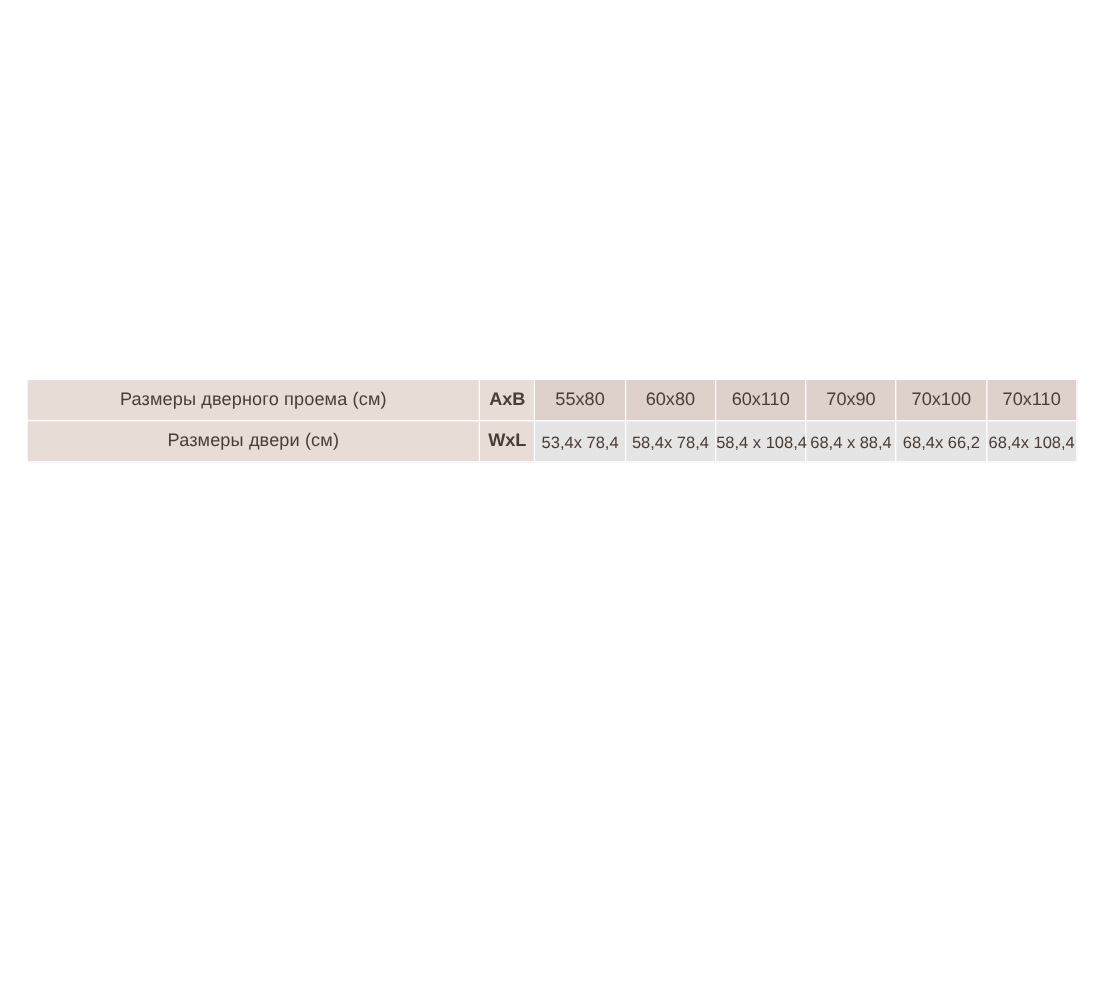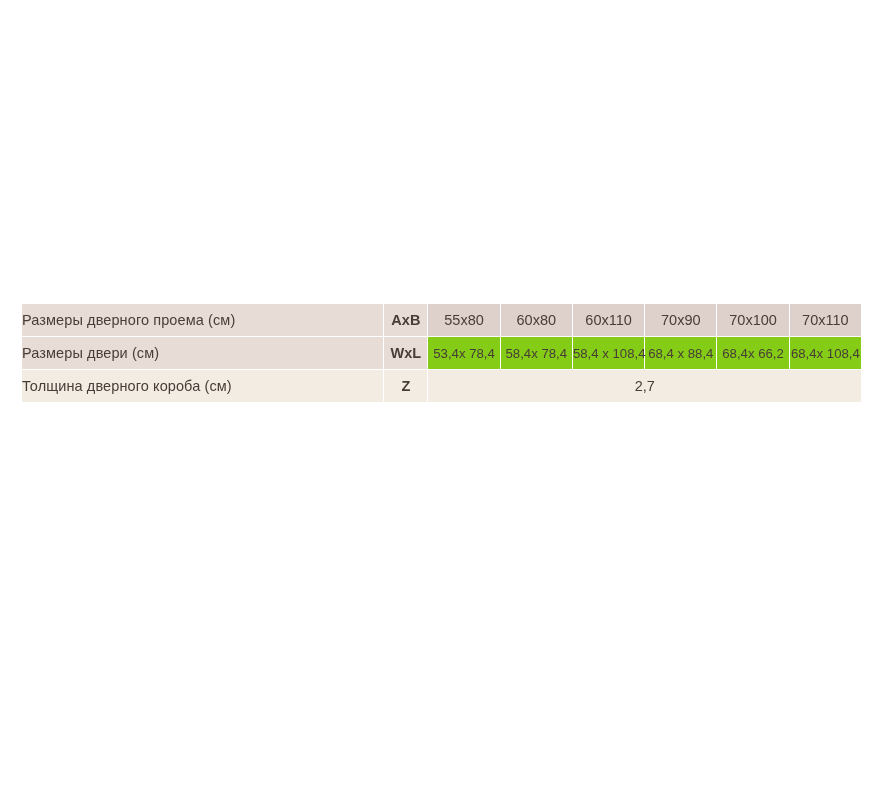--- a/index.html
+++ b/index.html
@@ -36,21 +36,21 @@
     white-space: nowrap;
   }
   
   col.c-label { width: 361px; }
   col.c-code  { width: 44px; }
   col.c-val   { width: 72px; }
   col.c-val-w { width: 72px; }
 
   td.label {
     background: #e8dcd7;
-    text-align: left;
+    text-align: center;
     padding-left: 17px;
     font-size: 14.8px;
     letter-spacing: 0.1px;
   }
   td.code {
     background: #e8dcd7;
     text-align: center;
     font-weight: bold;
     font-size: 14.5px;
   }
@@ -63,21 +63,21 @@
   td.val-span {
     background: #f2ece3;
     text-align: center;
     font-size: 14.5px;
   }
   tr.light td.label,
   tr.light td.code {
     background: #f2ece3;
   }
   tr.r1 td.val { background: #ded0ca; }
-  tr.r2 td.val { background: #84cc16; }
+  tr.r2 td.val { background: #e5e5e5; }
   tr.r3 td.val { background: #ded0ca; }
   td.val.small {
     font-size: 13.2px;
   }
 </style>
 </head>
 <body>
 
 <div id="spec-table-wrap">
   <table class="spec">
@@ -105,20 +105,15 @@
       <tr class="r2">
         <td class="label">Размеры двери (см)</td>
         <td class="code">WxL</td>
         <td class="val small">53,4x 78,4</td>
         <td class="val small">58,4x 78,4</td>
         <td class="val small">58,4 x 108,4</td>
         <td class="val small">68,4 x 88,4</td>
         <td class="val small">68,4x 66,2</td>
         <td class="val small">68,4x 108,4</td>
       </tr>
-      <tr class="light">
-        <td class="label">Толщина дверного короба (см)</td>
-        <td class="code">Z</td>
-        <td class="val-span" colspan="6">2,7</td>
-      </tr>
     </tbody>
   </table>
 </div>
 
 </body></html>

